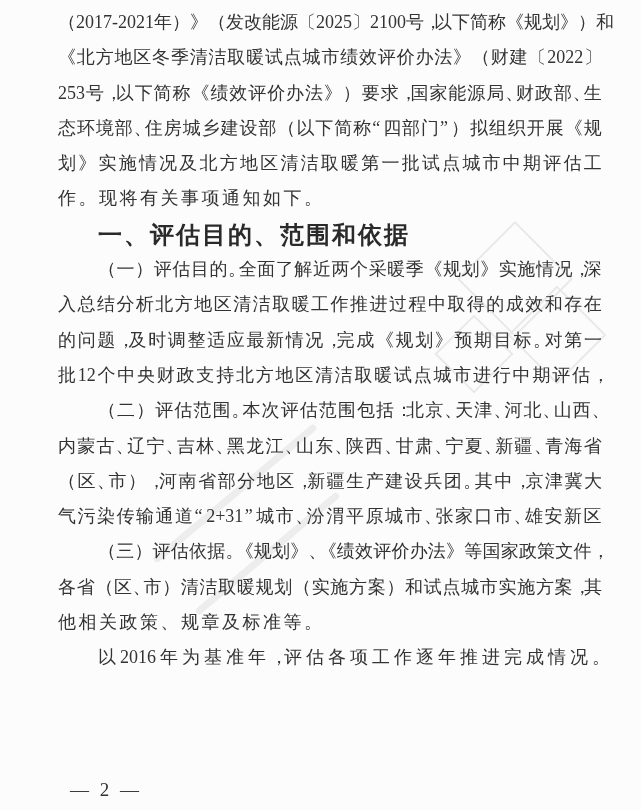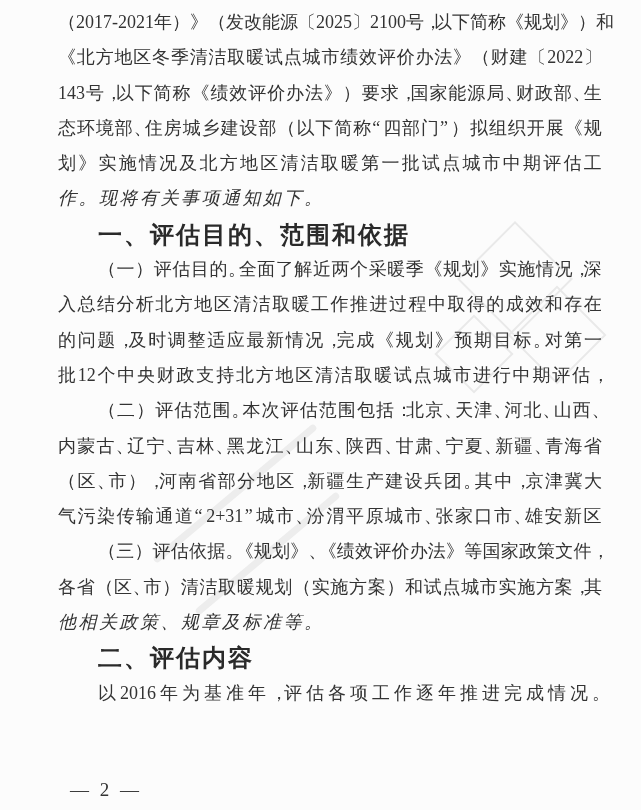--- a/index.html
+++ b/index.html
@@ -46,21 +46,21 @@
   .line.fill span { display: inline-block; }
   .line.fill span.pu { width: 10px; }
   .line.indent { padding-left: 40px; }
   .line.heading {
     font-family: "Liberation Sans", "DejaVu Sans", sans-serif;
     font-weight: bold;
     font-size: 24px;
     letter-spacing: 2px;
     color: #2a2a2a;
   }
-  .line.end { letter-spacing: 2.5px; font-style: italic; }
+  .line.end { letter-spacing: 2.5px; }
   .footer {
     position: absolute;
     left: 70px;
     top: 779px;
     font-size: 19px;
     letter-spacing: 3px;
     color: #333333;
   }
 </style>
 </head>
@@ -129,21 +129,21 @@
         <span>法</span>
         <span>》</span>
         <span>（</span>
         <span>财</span>
         <span>建</span>
         <span>〔</span>
         <span class="lat">2022</span>
         <span>〕</span>
       </div>
       <div class="line fill">
-        <span class="lat">143</span>
+        <span class="lat">253</span>
         <span>号</span>
         <span class="pu">，</span>
         <span>以</span>
         <span>下</span>
         <span>简</span>
         <span>称</span>
         <span>《</span>
         <span>绩</span>
         <span>效</span>
         <span>评</span>
@@ -536,21 +536,20 @@
         <span>城</span>
         <span>市</span>
         <span>实</span>
         <span>施</span>
         <span>方</span>
         <span>案</span>
         <span class="pu">，</span>
         <span>其</span>
       </div>
       <div class="line end">他相关政策、规章及标准等。</div>
-      <div class="line heading indent">二、评估内容</div>
       <div class="line fill indent">
         <span>以</span>
         <span class="lat">2016</span>
         <span>年</span>
         <span>为</span>
         <span>基</span>
         <span>准</span>
         <span>年</span>
         <span class="pu">，</span>
         <span>评</span>

